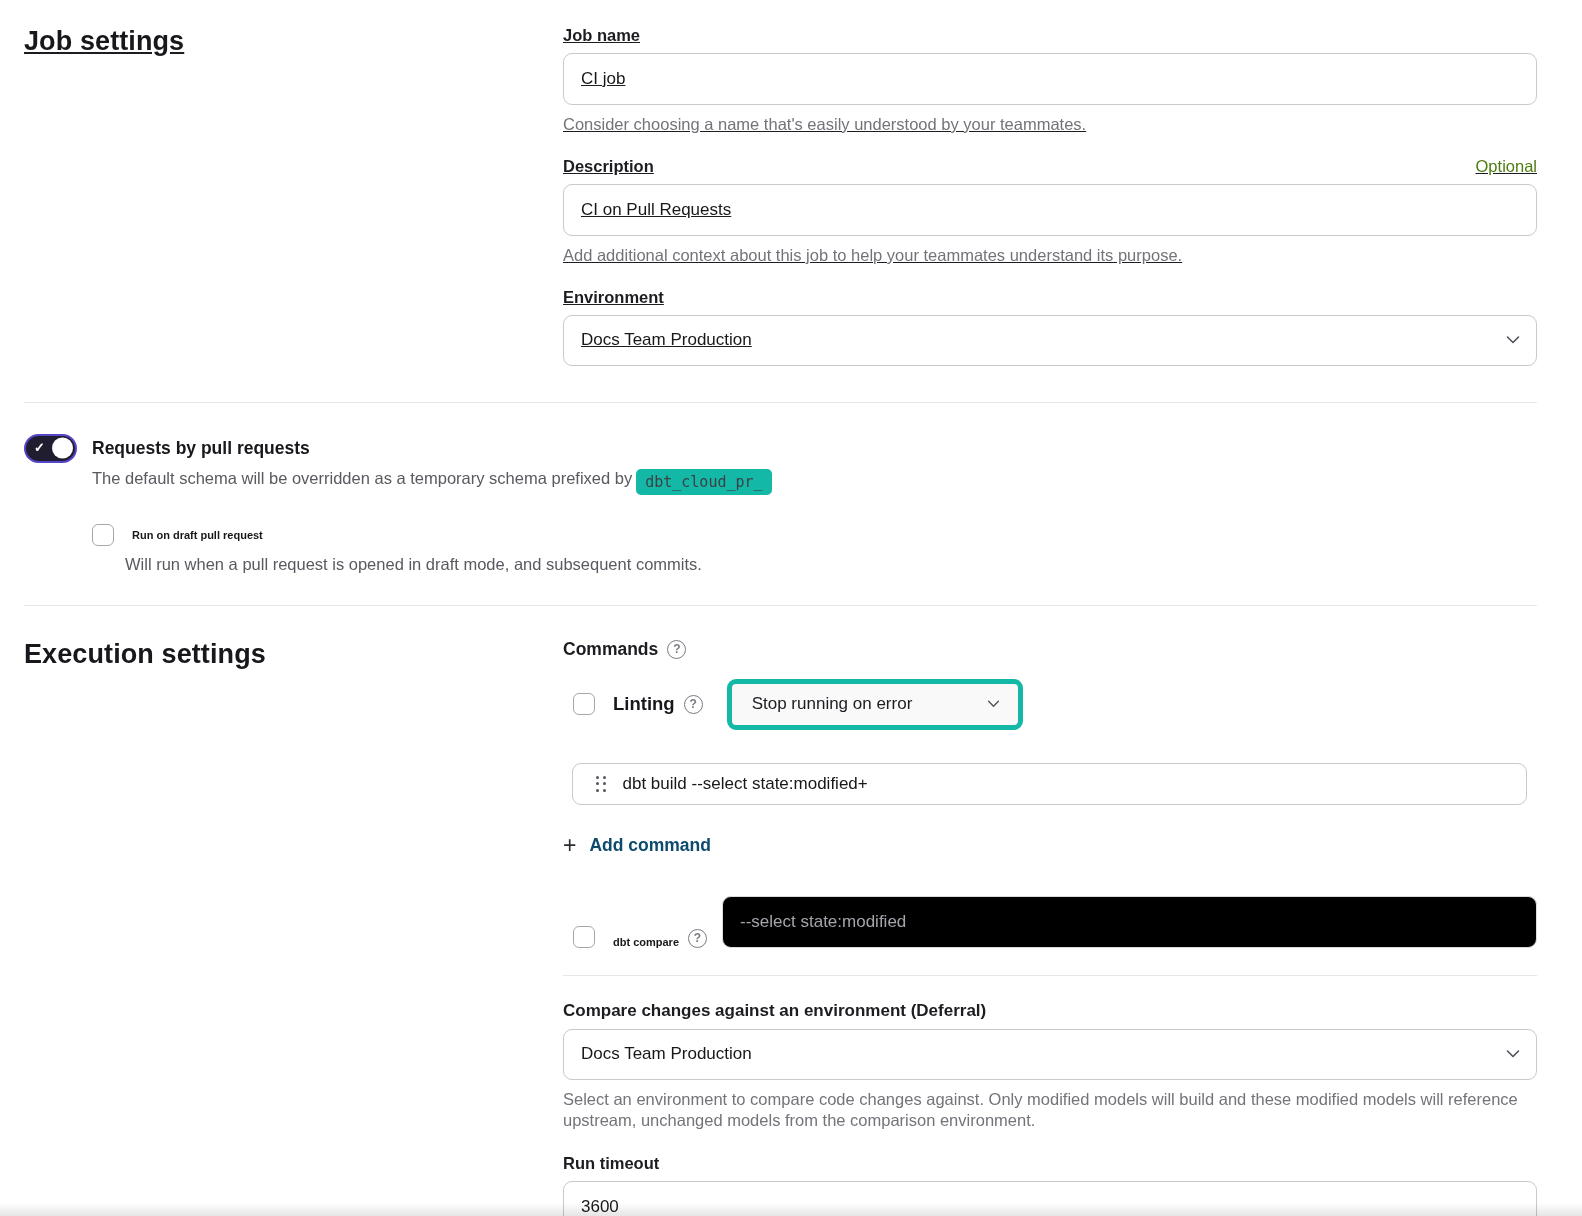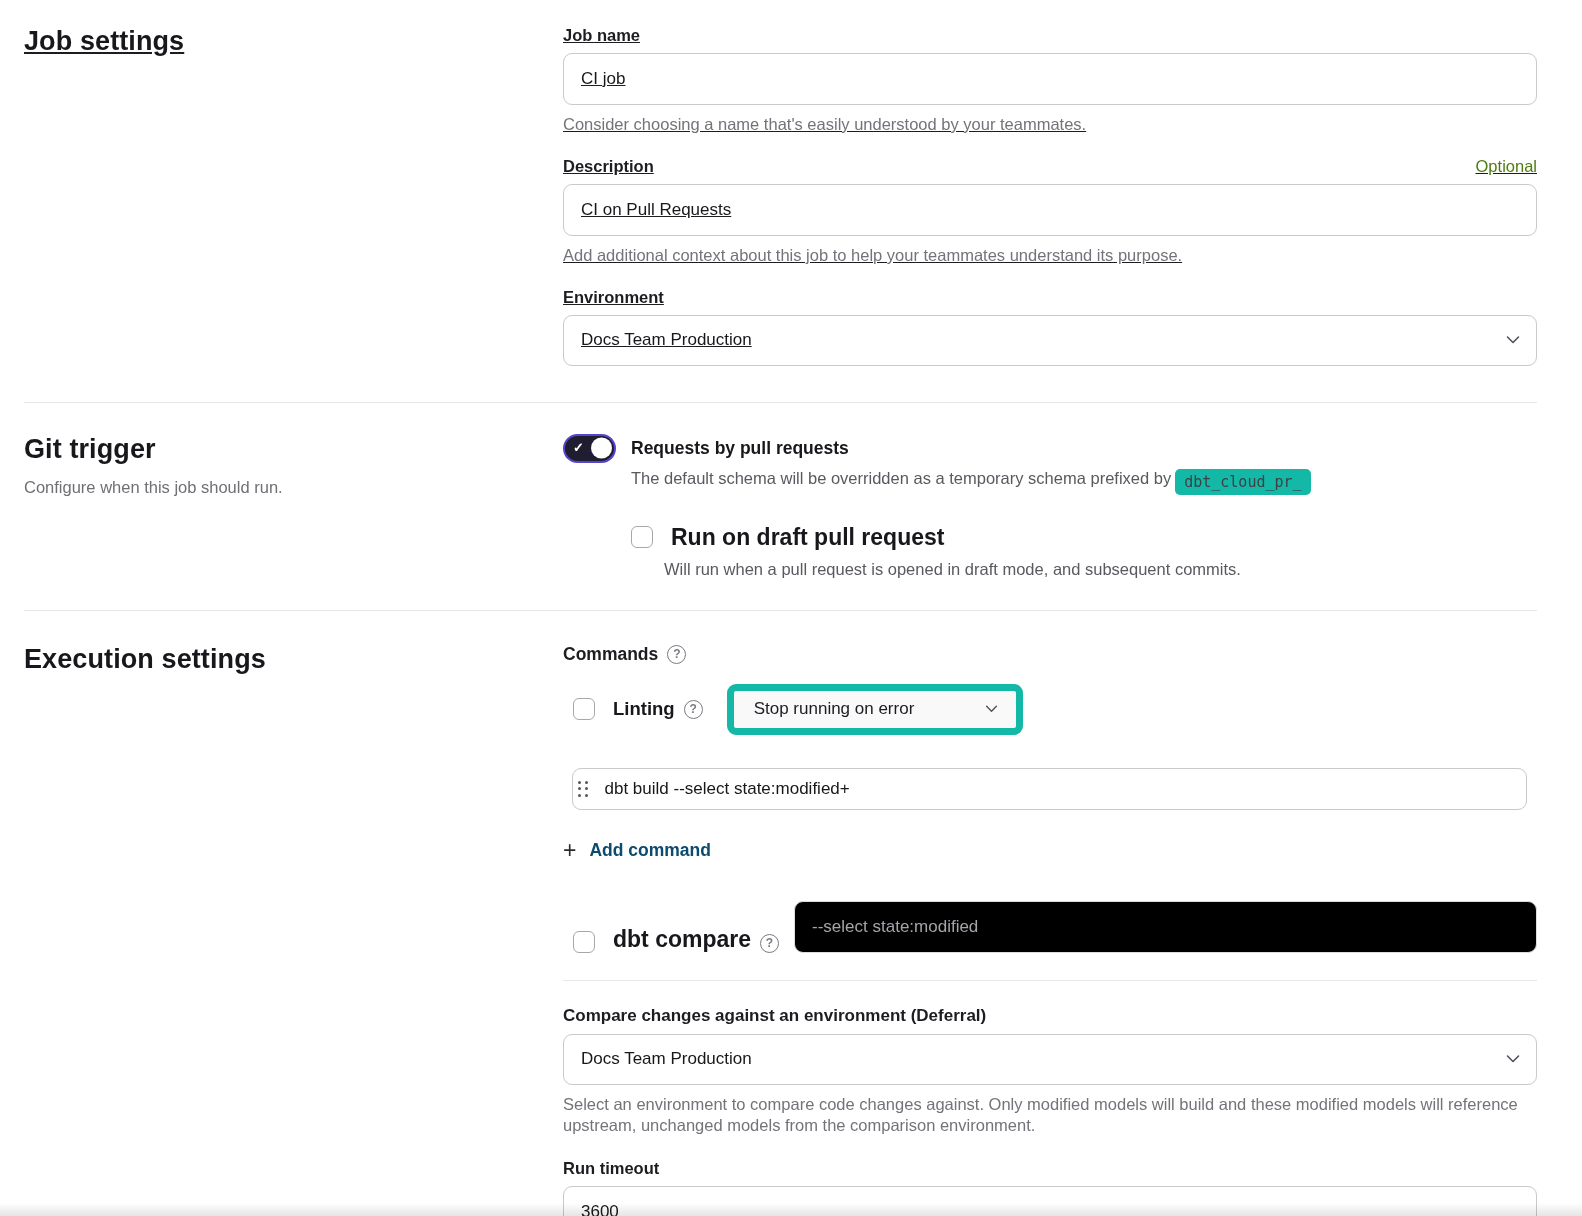--- a/index.html
+++ b/index.html
@@ -63,35 +63,35 @@
     width: 19px; height: 19px; border: 1.5px solid #7a7a82; border-radius: 50%;
     color: #7a7a82; font-size: 12px; font-weight: 600; margin-left: 9px; flex-shrink: 0;
   }
 
   .code-chip {
     font-family: "DejaVu Sans Mono", "Liberation Mono", monospace;
     font-size: 15px; color: #3f3f46; background: #14b8a6; border-radius: 5px;
     padding: 4px 9px; margin-left: 4px; white-space: nowrap;
   }
 
-  .bold-label { font-size: 23px; font-weight: 600; color: #17171c; }
+  .bold-label { font-size: 11px; font-weight: 600; color: #17171c; }
 
   
   .cmd-header { display: flex; align-items: center; }
   .linting-row { display: flex; align-items: center; margin-top: 19px; margin-left: 10px; }
   .lint-select {
     position: relative; display: flex; align-items: center; height: 51px; width: 296px;
-    margin-left: 24px; border: 7px solid #14b8a6; border-radius: 9px; background: #f9f9fa;
+    margin-left: 24px; border: 5px solid #14b8a6; border-radius: 9px; background: #f9f9fa;
     padding: 0 20px; font-size: 17px; font-weight: 500; color: #1c1c21; cursor: pointer;
   }
   .lint-select .chev { position: absolute; right: 18px; top: 50%; transform: translateY(-50%); }
 
   .command-row {
     display: flex; align-items: center; margin-top: 33px; margin-left: 9px; margin-right: 10px;
-    height: 42px; border: 1px solid #c9c9ce; border-radius: 9px; background: #fff; padding: 0 5px;
+    height: 42px; border: 1px solid #c9c9ce; border-radius: 9px; background: #fff; padding: 0 23px;
   }
   .drag-dots { display: grid; grid-template-columns: repeat(2, 3px); grid-gap: 3.5px; margin-right: 17px; cursor: grab; }
   .drag-dots i { width: 3px; height: 3px; border-radius: 50%; background: #55555c; }
   .command-text { font-size: 17px; color: #18181b; }
 
   .add-command { display: inline-flex; align-items: center; margin-top: 29px; cursor: pointer; }
   .add-command .plus { font-size: 23px; font-weight: 400; color: #2a2a30; margin-right: 13px; line-height: 1; }
   .add-command .lbl { font-size: 17.5px; font-weight: 600; color: #0c4a6e; }
 
   .compare-row { display: flex; align-items: flex-end; margin-top: 39px; margin-left: 10px; }
@@ -147,24 +147,20 @@
               <path d="M1.5 1.5 L7 7 L12.5 1.5" fill="none" stroke="#52525b" stroke-width="1.6" stroke-linecap="round" stroke-linejoin="round"></path>
             </svg>
         </span>
       </div>
     </div>
   </div>
 
   <hr class="divider-full" style="margin-top: 36px;">
 
   <div class="section" style="padding-top: 31px;">
-    <div class="left-col">
-      <div class="section-heading">Git trigger</div>
-      <div class="section-sub">Configure when this job should run.</div>
-    </div>
     <div class="right-col">
       <div class="gt-row">
         <div class="toggle" role="switch" aria-checked="true">
           <span class="check">✓</span>
           <span class="knob"></span>
         </div>
         <div class="gt-label">Requests by pull requests</div>
       </div>
       <div class="gt-helper">
         <span>The default schema will be overridden as a temporary schema prefixed by</span>

